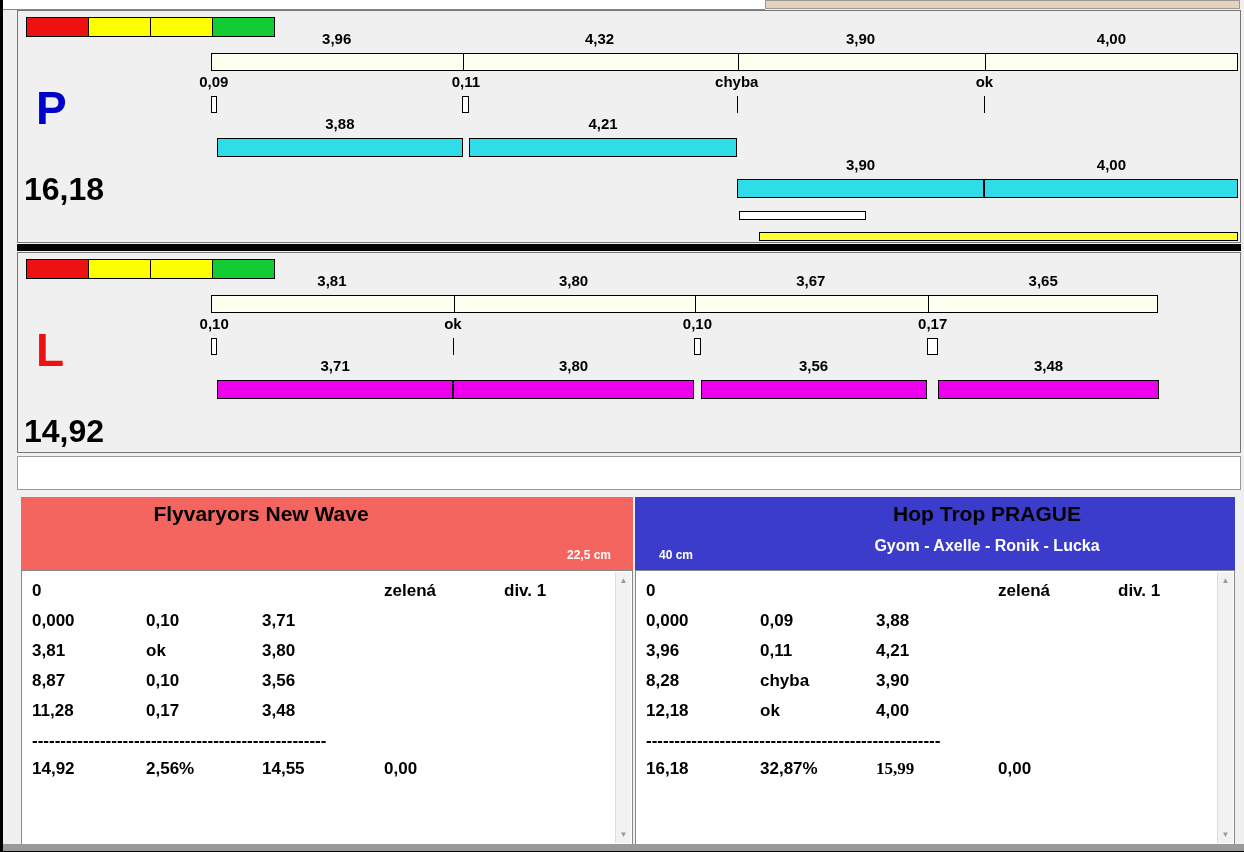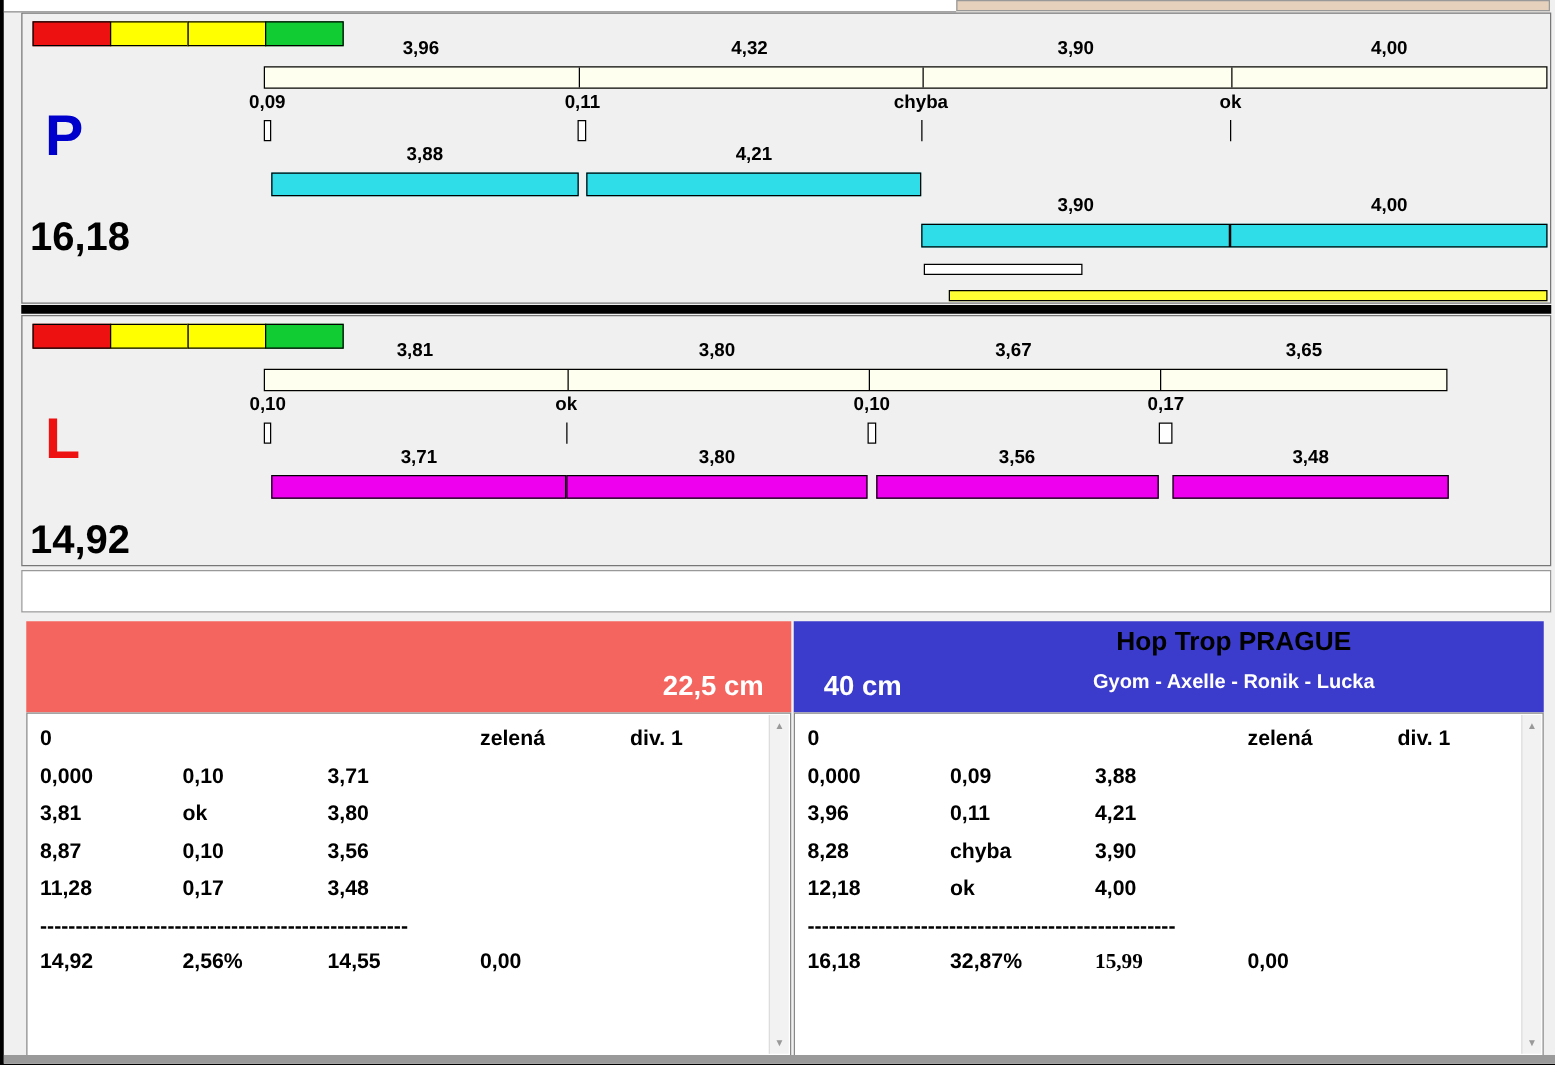--- a/index.html
+++ b/index.html
@@ -23,21 +23,21 @@
   .dogbar{position:absolute;border:1px solid #000;box-sizing:border-box;}
   .prog{position:absolute;border:1px solid #000;box-sizing:border-box;}
   .message-strip{position:absolute;left:14px;top:456px;width:1224px;height:34px;background:#fff;border:1px solid #999;box-sizing:border-box;}
   .team-header{position:absolute;top:497px;height:73px;}
   #team-left{left:18px;width:612px;}
   #team-right{left:632px;width:600px;}
   .team-name{position:absolute;top:5px;left:0;width:480px;text-align:center;font-size:21px;font-weight:bold;color:#000;}
   #team-right .team-name{left:112px;width:480px;}
   .team-members{position:absolute;top:40px;left:0;width:470px;text-align:center;font-size:16px;font-weight:bold;color:#fff;}
   #team-right .team-members{left:112px;width:480px;}
-  .team-height{position:absolute;bottom:8px;font-size:22px;font-weight:bold;color:#fff;}
+  .team-height{position:absolute;bottom:8px;font-size:12px;font-weight:bold;color:#fff;}
   #team-left .team-height{right:22px;}
   #team-right .team-height{left:24px;}
   .datetime-box{position:absolute;left:497px;top:497px;width:262px;height:35px;background:#fff;border:1px solid #aaa;box-sizing:border-box;font-size:20px;color:#000;padding:5px 0 0 8px;z-index:5;}
   .result-table{position:absolute;top:570px;height:275px;background:#fff;border:1px solid #888;box-sizing:border-box;}
   #table-left{left:18px;width:612px;}
   #table-right{left:632px;width:600px;}
   .tbody{position:absolute;left:0;top:0;right:0;bottom:0;}
   .cell{position:absolute;font-size:17px;font-weight:bold;color:#000;white-space:pre;line-height:1.2;}
   .vscroll{position:absolute;top:1px;right:1px;bottom:1px;width:15px;background:#f2f2f2;border-left:1px solid #ddd;z-index:4;}
   .scroll-arrow{position:absolute;left:0;width:100%;text-align:center;font-size:8px;color:#999;cursor:pointer;}
@@ -129,20 +129,21 @@
         <div class="lbl" style="left: 872.678px; top: 63px;">0,17</div>
         <div class="tickbox" style="left: 909.28px; top: 85px; width: 10.795px; height: 17px;"></div>
         <div class="lbl" style="left: 988.565px; top: 105px;">3,48</div>
         <div class="dogbar" style="left: 920.075px; top: 127px; width: 220.98px; height: 19px; background: rgb(238, 0, 238);"></div>
       </div>
   </div>
 
   <div class="message-strip"></div>
 
   <div class="team-header" id="team-left" style="background: rgb(245, 101, 95);">
+    <div class="team-name">Flyvaryors New Wave</div>
     <div class="team-height">22,5 cm</div>
   </div>
 
 
   <div class="team-header" id="team-right" style="background: rgb(60, 60, 204);">
     <div class="team-name">Hop Trop PRAGUE</div>
     <div class="team-members">Gyom - Axelle - Ronik - Lucka</div>
     <div class="team-height">40 cm</div>
   </div>
 

